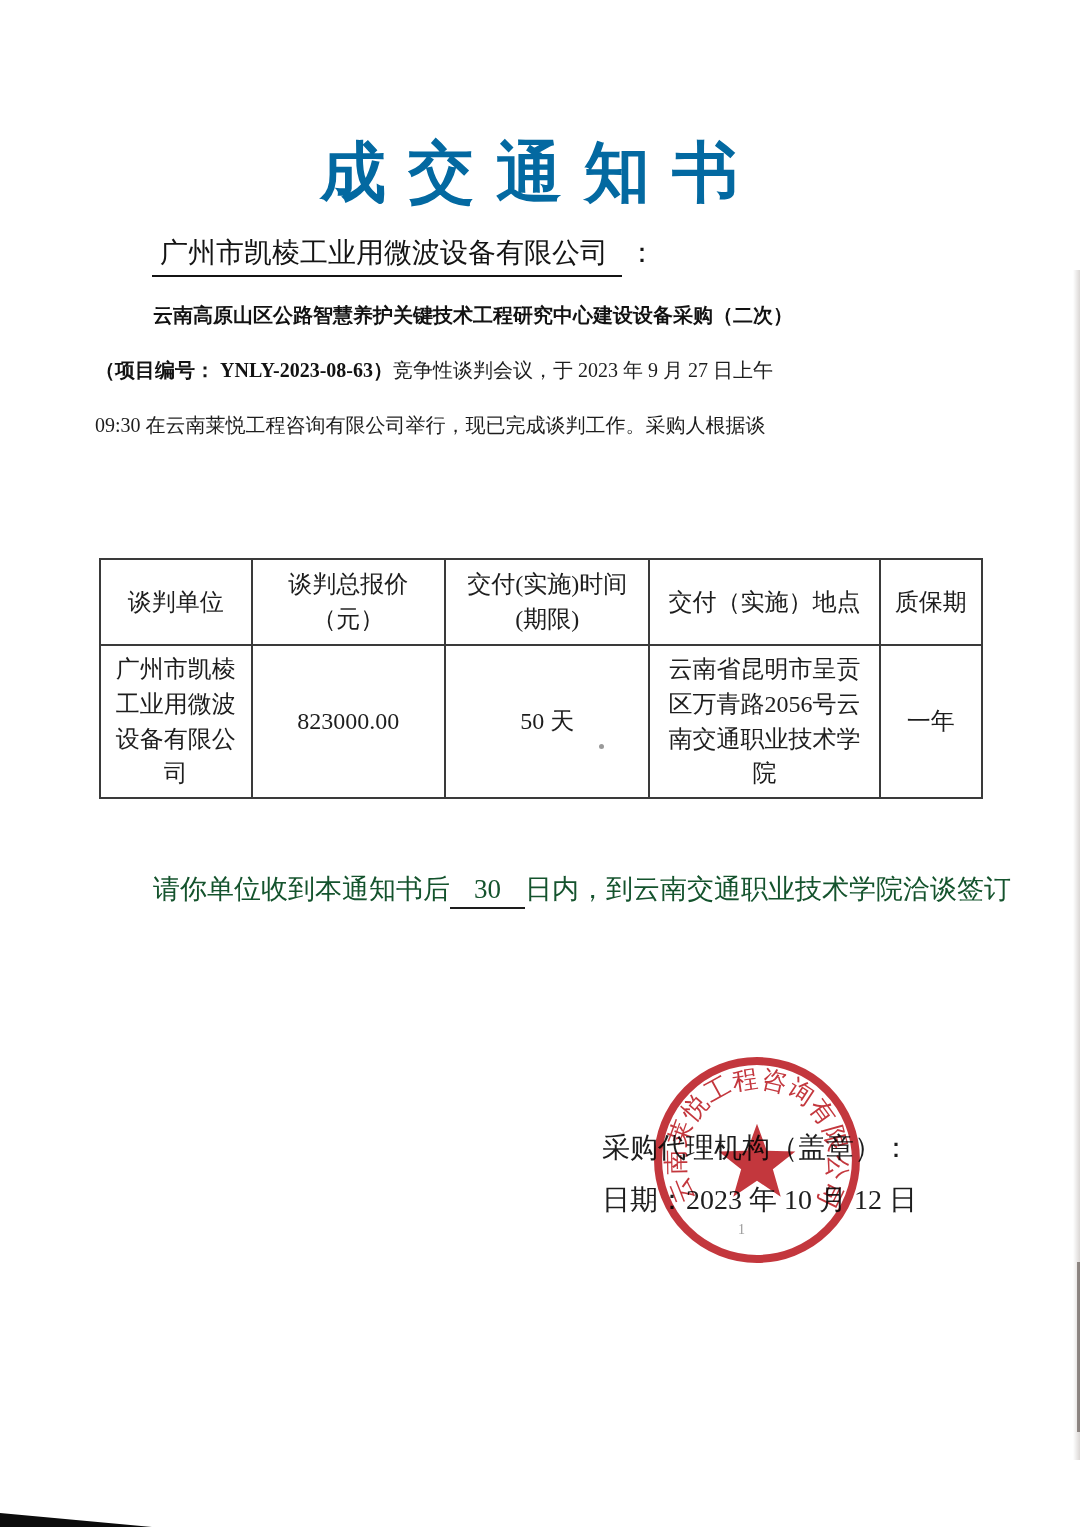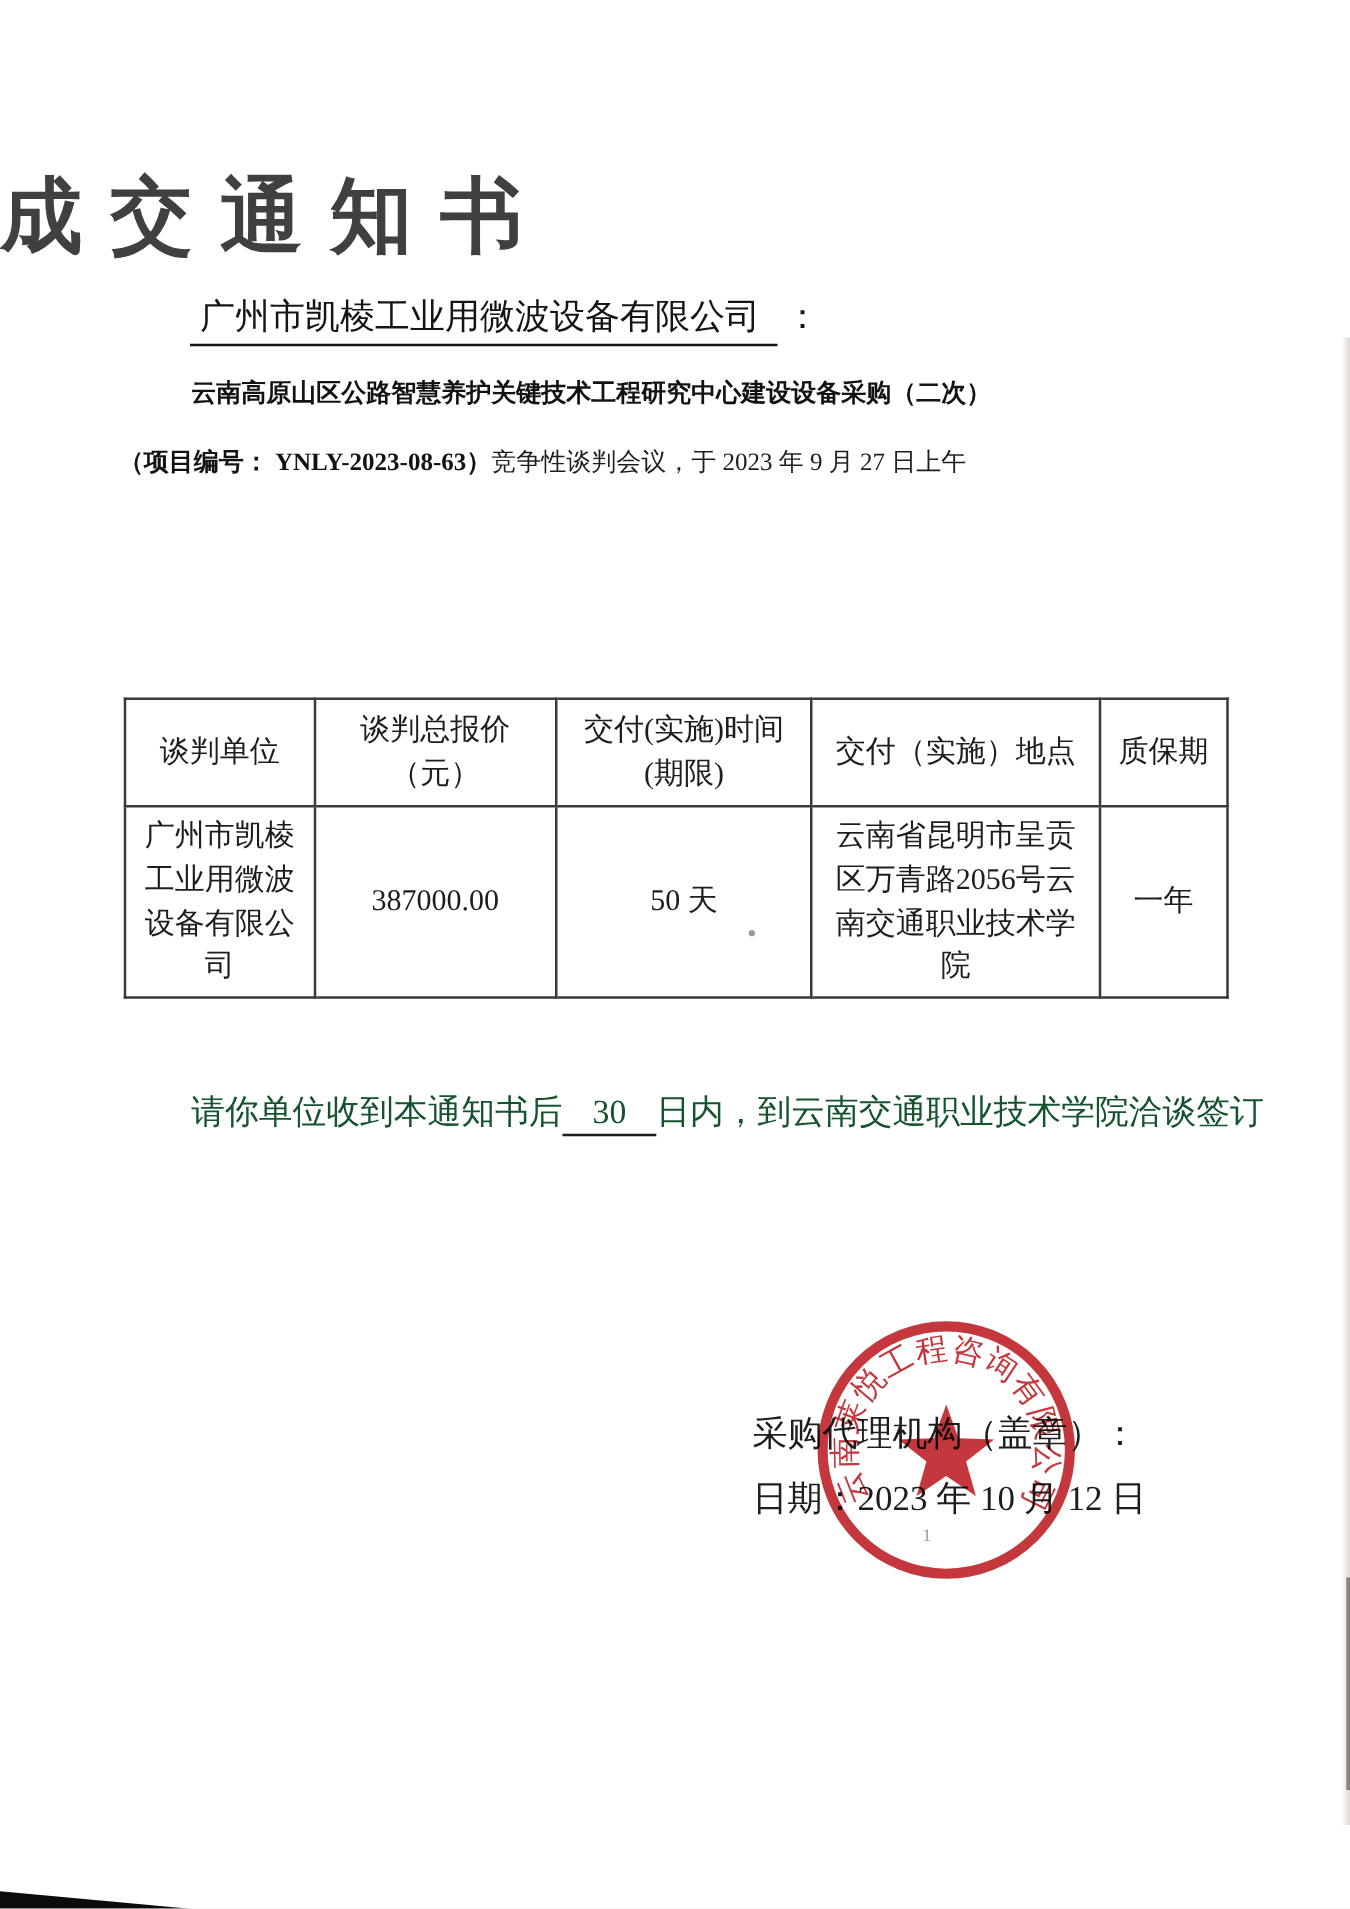--- a/index.html
+++ b/index.html
@@ -3,22 +3,22 @@
 <meta charset="utf-8">
 <style>
   html,body{margin:0;padding:0;}
   body{background:#e8e8e8;font-family:"Liberation Serif","DejaVu Serif",serif;}
   .page{
     position:relative;width:1080px;height:1527px;margin:0 auto;
     background:#ffffff;overflow:hidden;color:#1c1c1c;
   }
   .doc-title{
     position:absolute;top:128px;left:0;width:100%;
-    font-size:66px;font-weight:900;
-    letter-spacing:22px;color:#404040;font-family:Liberation Mono, monospace;
+    text-align:center;font-size:66px;font-weight:900;
+    letter-spacing:22px;color:#0369a1;font-family:Liberation Mono, monospace;
   }
   .addressee-line{
     position:absolute;top:234px;left:152px;
     font-size:28px;font-weight:400;color:#141414;white-space:nowrap;
   }
   .addressee-underline{
     display:inline-block;border-bottom:2.5px solid #141414;
     padding:0 14px 3px 8px;
   }
   .addressee-colon{margin-left:6px;}
@@ -85,20 +85,21 @@
 
   <div class="doc-title">成交通知书</div>
 
   <div class="addressee-line">
     <span class="addressee-underline">广州市凯棱工业用微波设备有限公司</span><span class="addressee-colon">：</span>
   </div>
 
   <div class="intro">
     <div class="tline indent bold-seg">云南高原山区公路智慧养护关键技术工程研究中心建设设备采购（二次）</div>
     <div class="tline"><span class="bold-seg">（项目编号： YNLY-2023-08-63）</span><span>竞争性谈判会议，于 2023 年 9 月 27 日上午</span></div>
+    <div class="tline">09:30 在云南莱悦工程咨询有限公司举行，现已完成谈判工作。采购人根据谈</div>
   </div>
 
   <table class="award-table">
     <colgroup>
       <col style="width:17.2%">
         <col style="width:21.9%">
         <col style="width:23.2%">
         <col style="width:26.1%">
         <col style="width:11.6%">
     </colgroup>
@@ -107,21 +108,21 @@
         <th>谈判单位</th>
         <th>谈判总报价（元）</th>
         <th>交付(实施)时间(期限)</th>
         <th>交付（实施）地点</th>
         <th>质保期</th>
       </tr>
     </thead>
     <tbody>
       <tr>
         <td>广州市凯棱工业用微波设备有限公司</td>
-        <td>387000.00</td>
+        <td>823000.00</td>
         <td>50 天</td>
         <td>云南省昆明市呈贡区万青路2056号云南交通职业技术学院</td>
         <td>一年</td>
       </tr>
     </tbody>
   </table>
 
   <div class="notice">
     <div class="tline indent"><span>请你单位收到本通知书后</span><span class="blank-fill">30</span><span>日内，到云南交通职业技术学院洽谈签订</span></div>
   </div>

